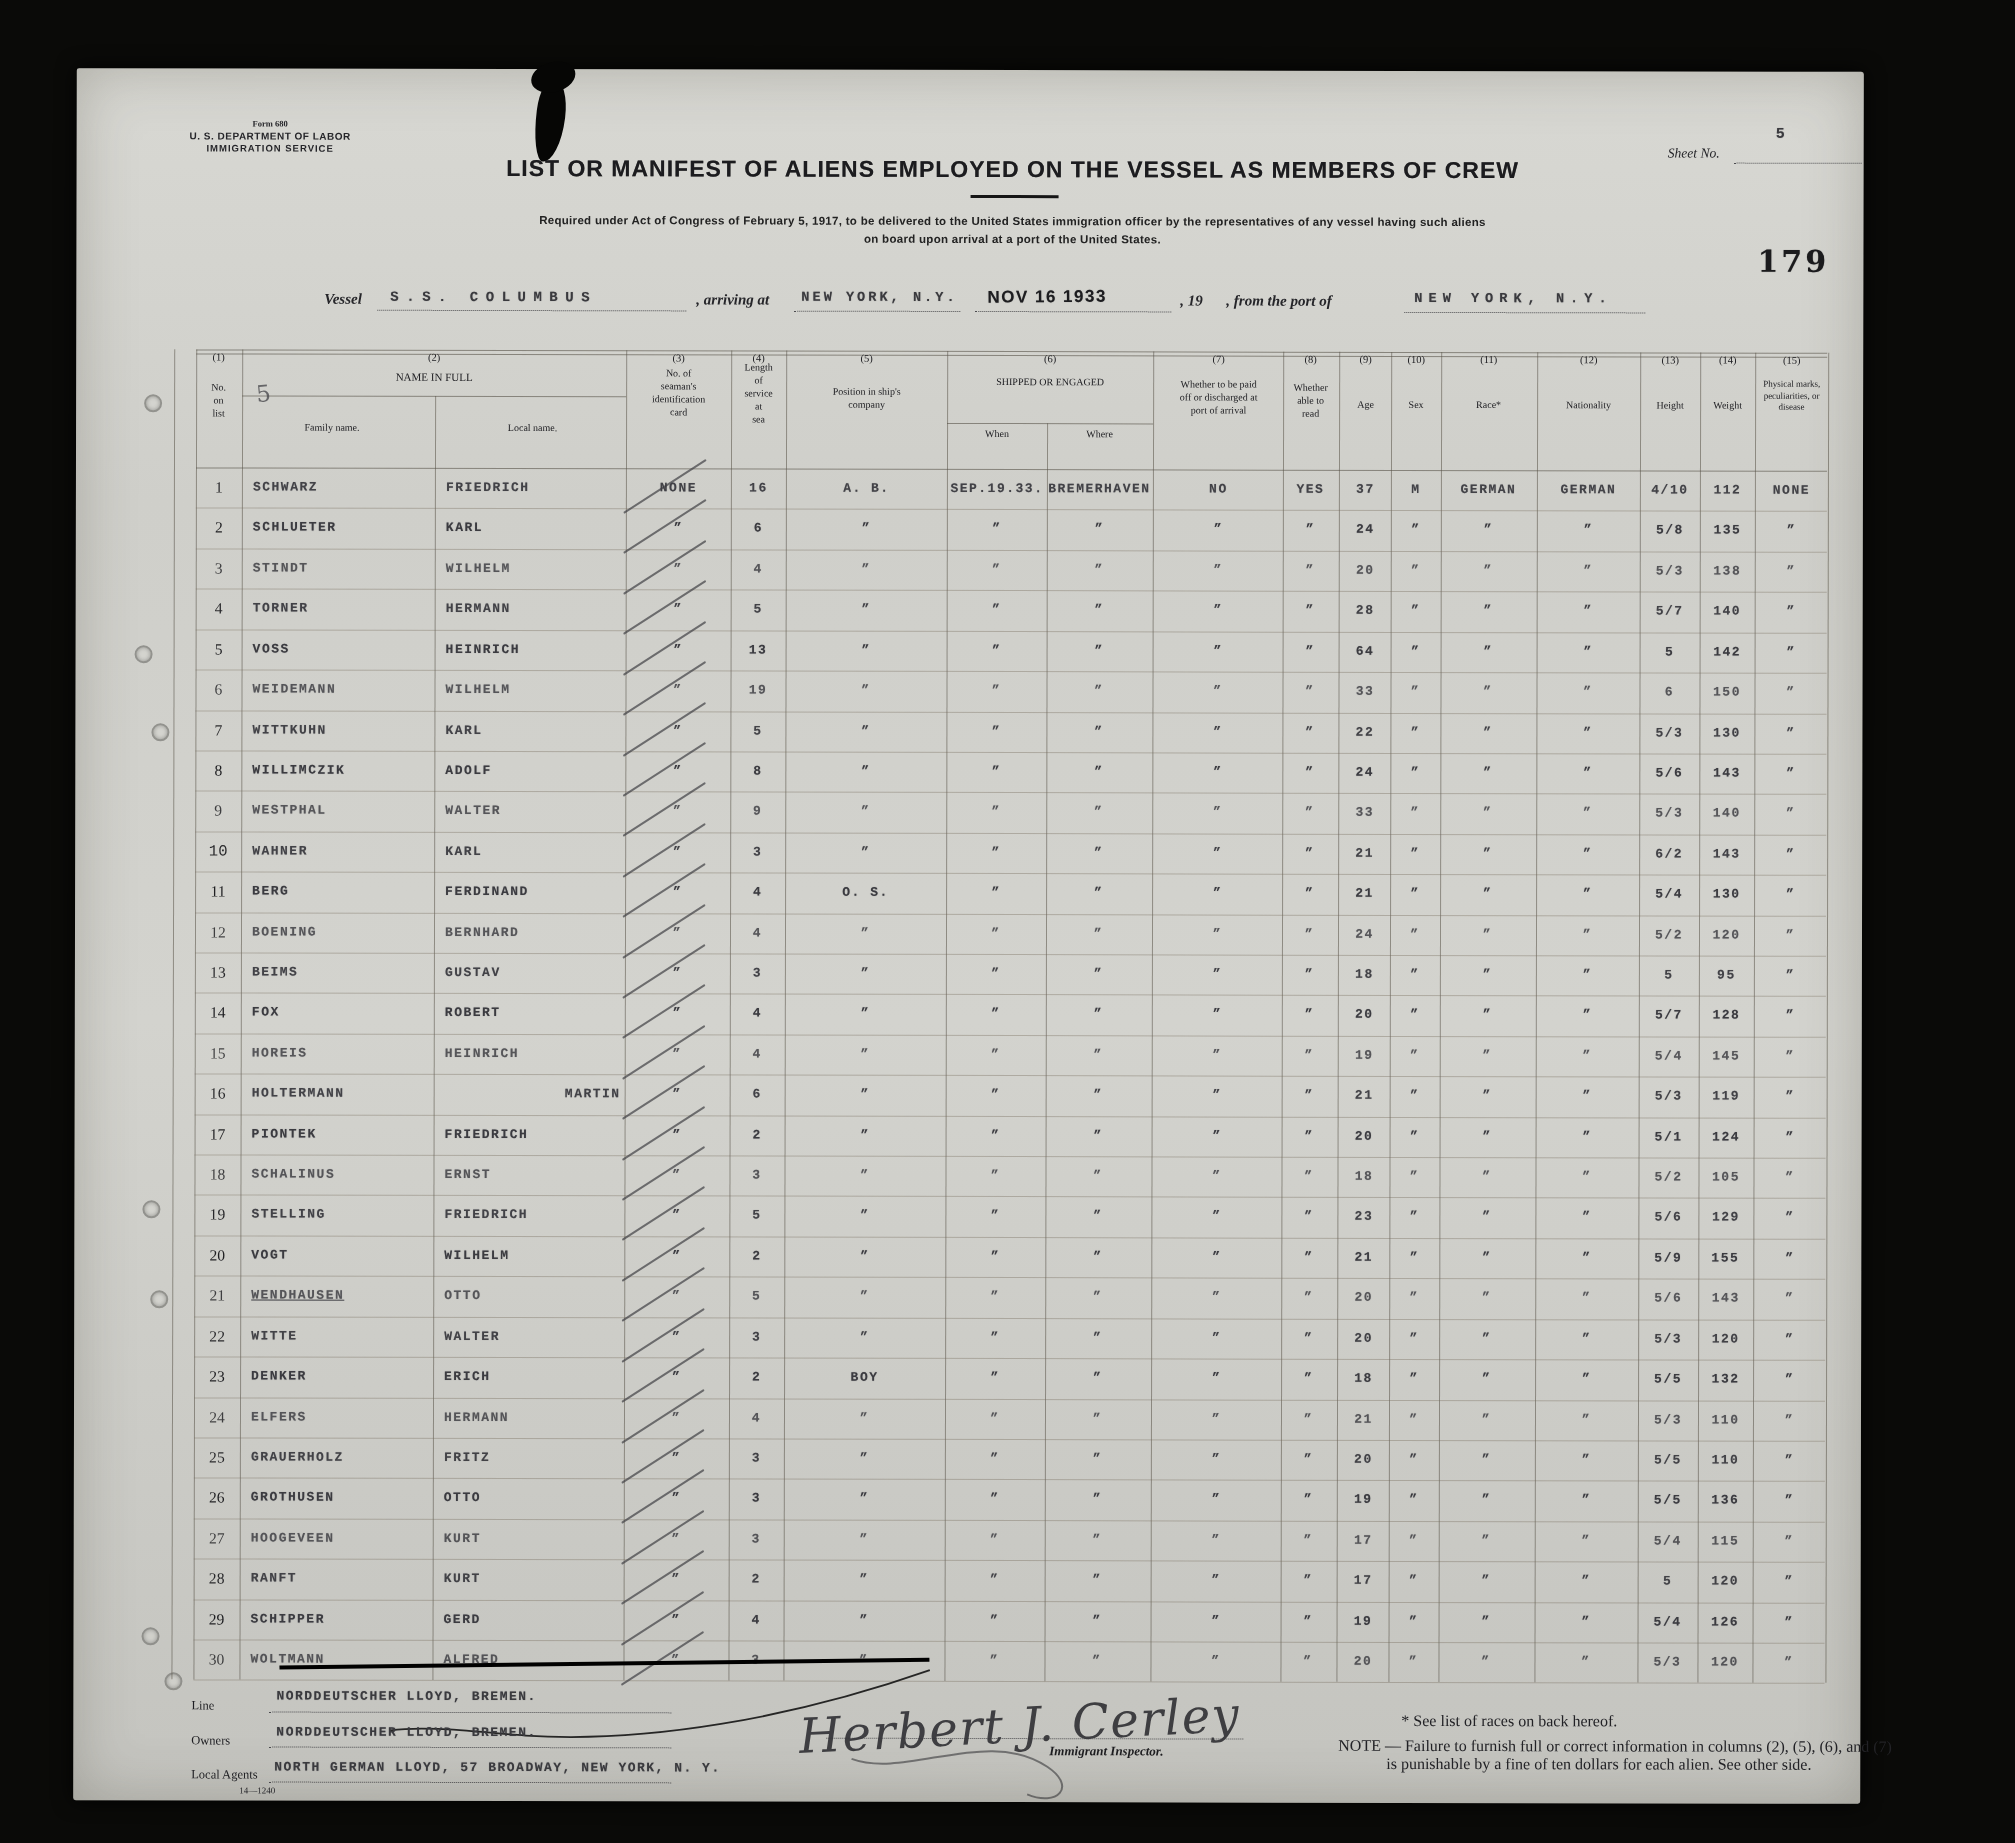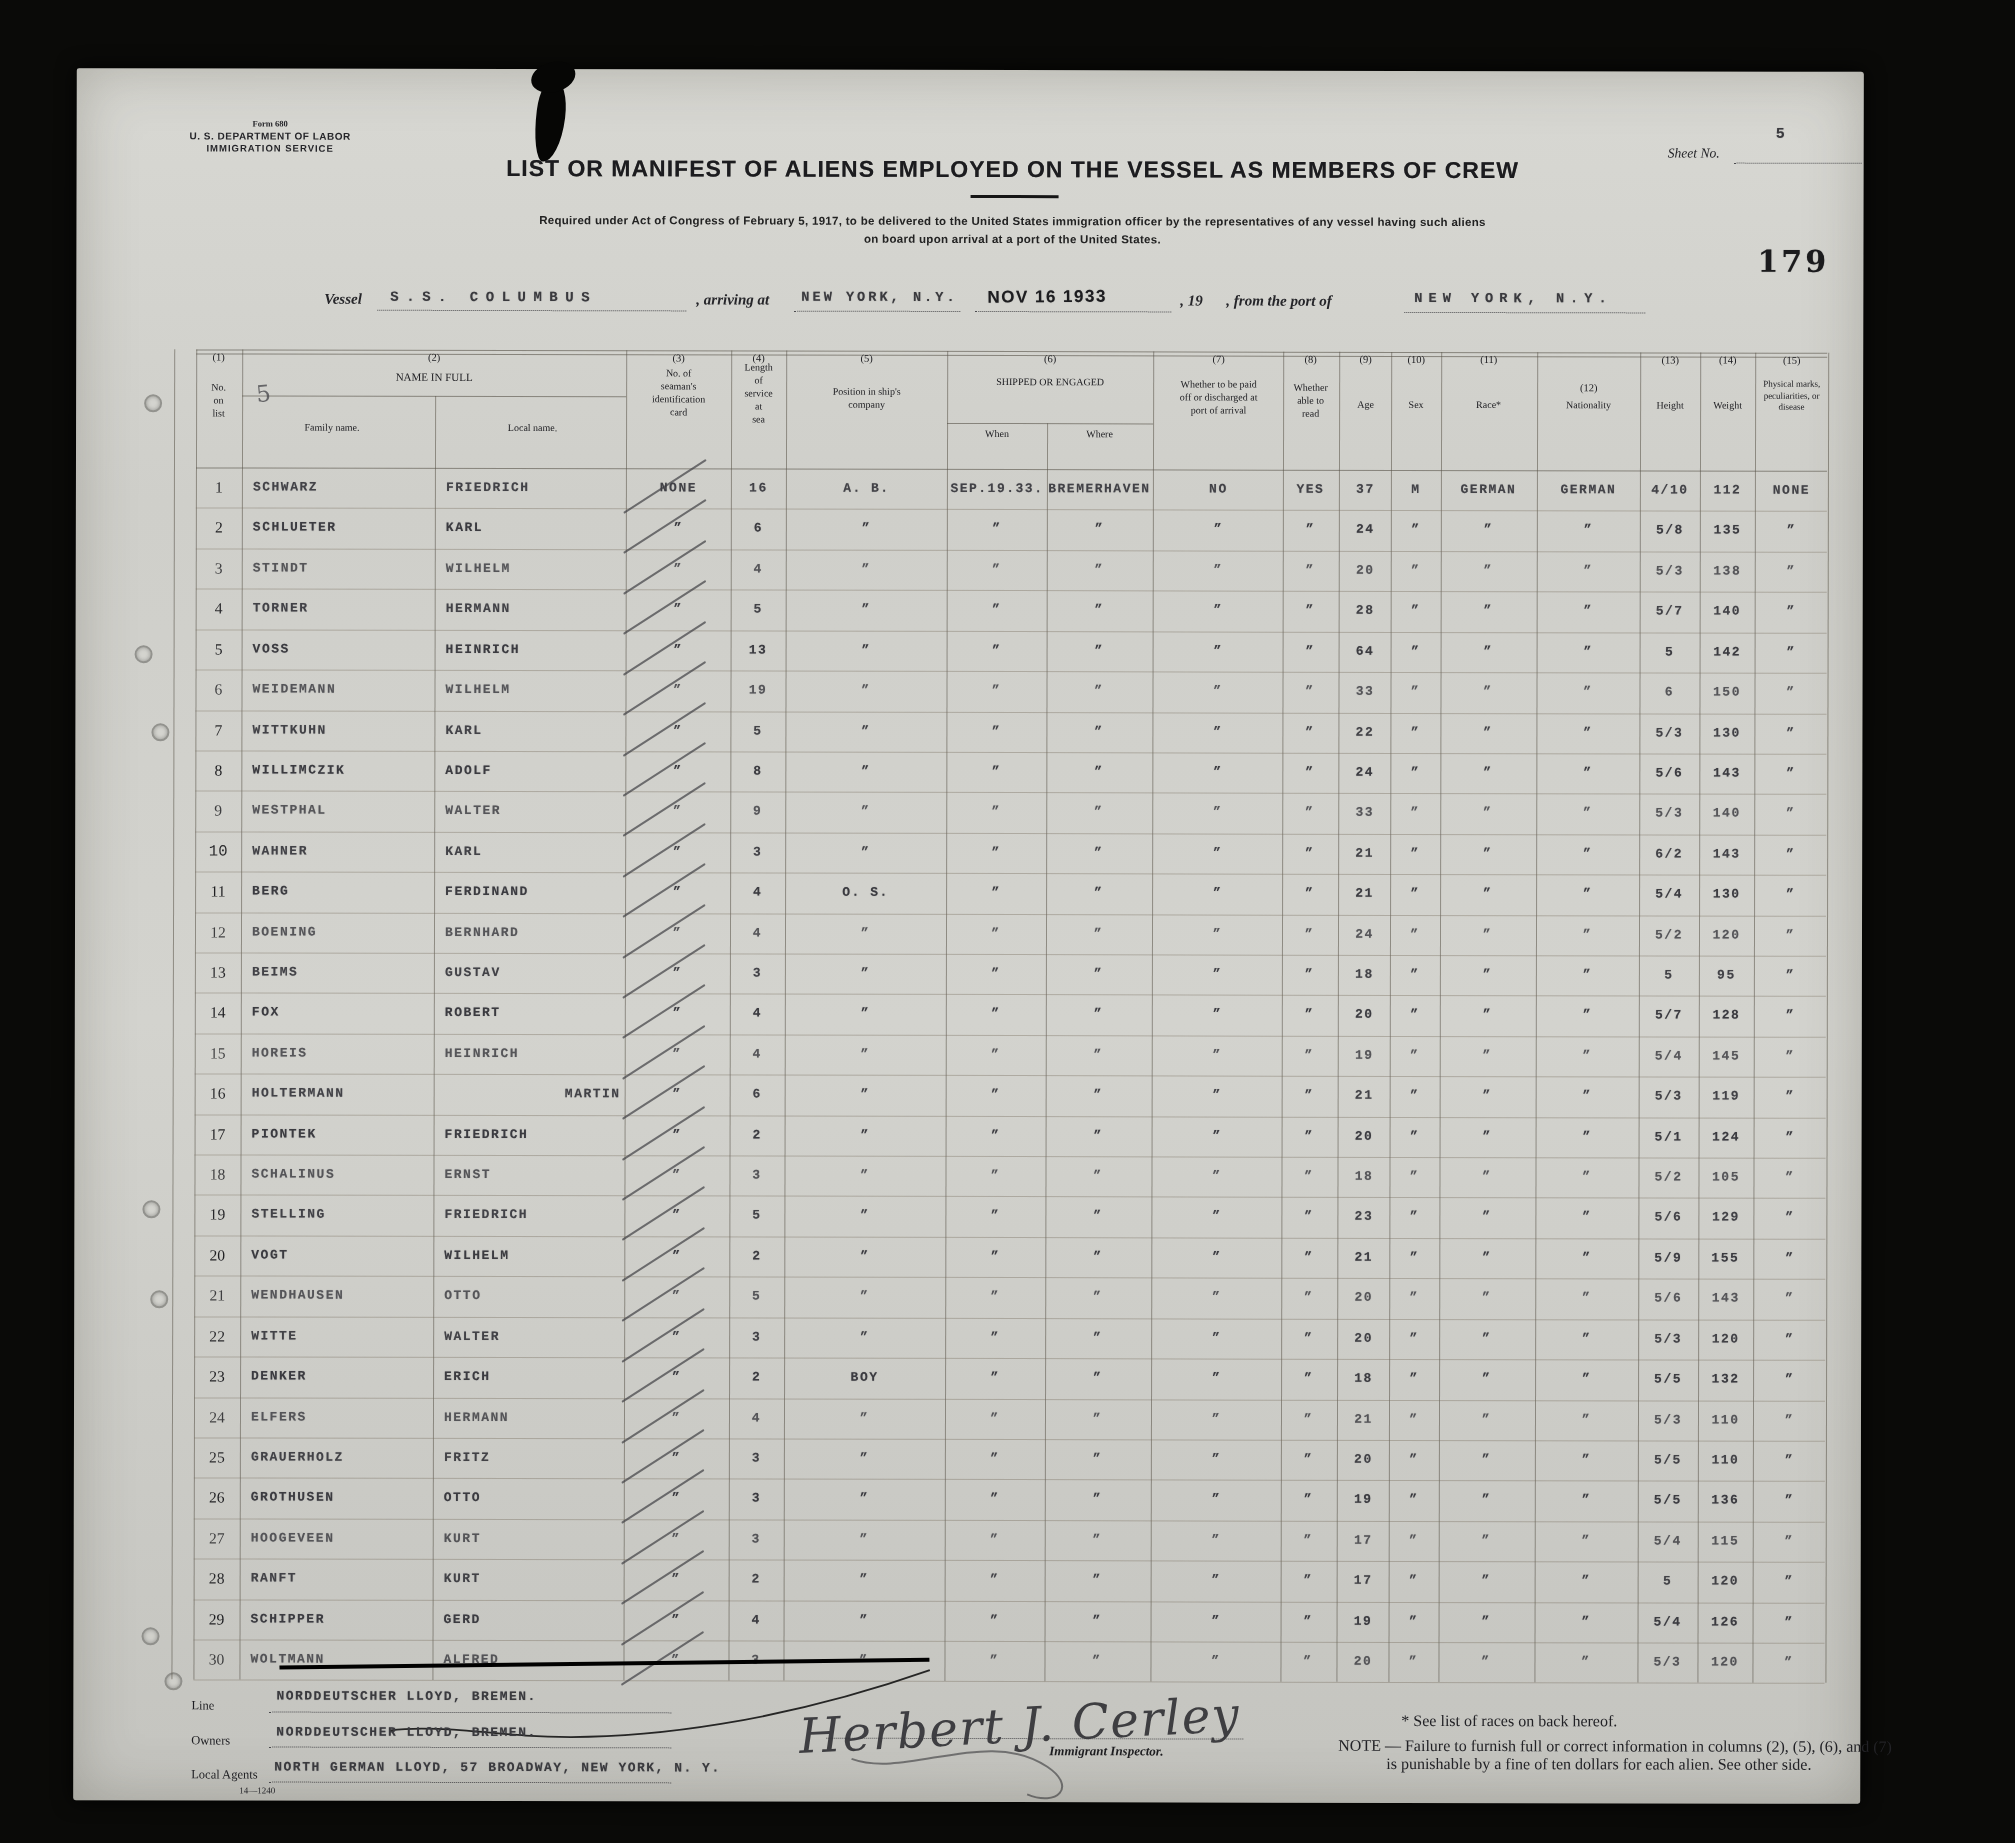--- a/index.html
+++ b/index.html
@@ -207,21 +207,21 @@
   <div class="abs hnum" style="left:166px;top:283px;width:384px;" data-name="col-num-2">(2)</div>
   <div class="abs hnum" style="left:550px;top:283px;width:105px;" data-name="col-num-3">(3)</div>
   <div class="abs hnum" style="left:655px;top:283px;width:55px;" data-name="col-num-4">(4)</div>
   <div class="abs hnum" style="left:710px;top:283px;width:161px;" data-name="col-num-5">(5)</div>
   <div class="abs hnum" style="left:871px;top:283px;width:206px;" data-name="col-num-6">(6)</div>
   <div class="abs hnum" style="left:1077px;top:283px;width:131px;" data-name="col-num-7">(7)</div>
   <div class="abs hnum" style="left:1207px;top:283px;width:55px;" data-name="col-num-8">(8)</div>
   <div class="abs hnum" style="left:1263px;top:283px;width:53px;" data-name="col-num-9">(9)</div>
   <div class="abs hnum" style="left:1315px;top:283px;width:50px;" data-name="col-num-10">(10)</div>
   <div class="abs hnum" style="left:1365px;top:283px;width:95px;" data-name="col-num-11">(11)</div>
-  <div class="abs hnum" style="left:1461px;top:283px;width:103px;margin-top:28px;" data-name="col-num-12">(12)</div>
+  <div class="abs hnum" style="left:1461px;top:283px;width:103px;" data-name="col-num-12">(12)</div>
   <div class="abs hnum" style="left:1564px;top:283px;width:60px;" data-name="col-num-13">(13)</div>
   <div class="abs hnum" style="left:1624px;top:283px;width:55px;" data-name="col-num-14">(14)</div>
   <div class="abs hnum" style="left:1679px;top:283px;width:73px;" data-name="col-num-15">(15)</div>
 
   <div class="abs hlabel" style="left:120px;top:312px;width:45px;" data-name="col-label-no-on-list">No.
 on
 list</div>
   <div class="abs hlabel" style="left:166px;top:301px;width:384px;font-size:11px;" data-name="col-label-name-in-full">NAME IN FULL</div>
   <div class="abs pencil5" style="left:180px;top:312px;" data-name="pencil-annotation">5</div>
   <div class="abs hlabel" style="left:173px;top:352px;width:166px;" data-name="col-label-family-name">Family name.</div>
@@ -653,21 +653,21 @@
         <div class="cell" data-name="cell-sex" style="left: 1315px; width: 50px; text-align: center;">”</div>
         <div class="cell" data-name="cell-race" style="left: 1365px; width: 95px; text-align: center;">”</div>
         <div class="cell" data-name="cell-nationality" style="left: 1461px; width: 103px; text-align: center;">”</div>
         <div class="cell" data-name="cell-height" style="left: 1564px; width: 60px; text-align: center;">5/9</div>
         <div class="cell" data-name="cell-weight" style="left: 1624px; width: 54px; text-align: center;">155</div>
         <div class="cell" data-name="cell-marks" style="left: 1679px; width: 73px; text-align: center;">”</div>
       </div>
       <div class="row" data-name="table-row" style="top: 1207px;">
         <div class="slash" data-name="pencil-slash-mark"></div>
         <div class="cell" data-name="cell-no" style="left: 122px; width: 42px; text-align: center;">21</div>
-        <div class="cell" data-name="cell-family" style="left: 177px; width: 179px; text-align: left;">WENDHAUSEN</div>
+        <div class="cell" data-name="cell-family" style="left: 177px; width: 179px; text-align: left; text-decoration: underline;">WENDHAUSEN</div>
         <div class="cell" data-name="cell-given" style="left: 370px; width: 176px; text-align: left;">OTTO</div>
         <div class="cell" data-name="cell-card" style="left: 550px; width: 105px; text-align: center;">”</div>
         <div class="cell" data-name="cell-service" style="left: 655px; width: 55px; text-align: center;">5</div>
         <div class="cell" data-name="cell-position" style="left: 710px; width: 161px; text-align: center;">”</div>
         <div class="cell" data-name="cell-when" style="left: 871px; width: 100px; text-align: center;">”</div>
         <div class="cell" data-name="cell-where" style="left: 971px; width: 105px; text-align: center;">”</div>
         <div class="cell" data-name="cell-paid" style="left: 1077px; width: 131px; text-align: center;">”</div>
         <div class="cell" data-name="cell-read" style="left: 1207px; width: 55px; text-align: center;">”</div>
         <div class="cell" data-name="cell-age" style="left: 1263px; width: 53px; text-align: center;">20</div>
         <div class="cell" data-name="cell-sex" style="left: 1315px; width: 50px; text-align: center;">”</div>

